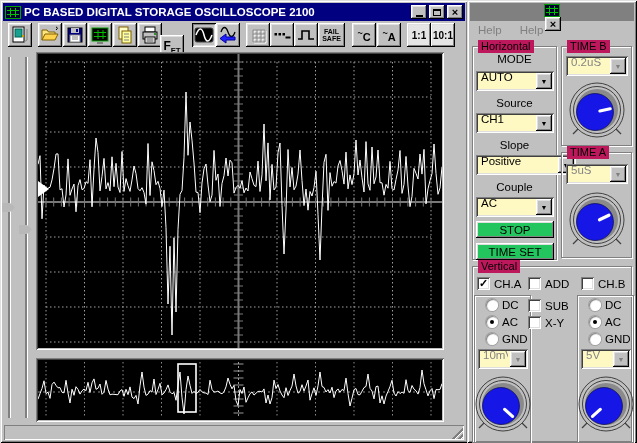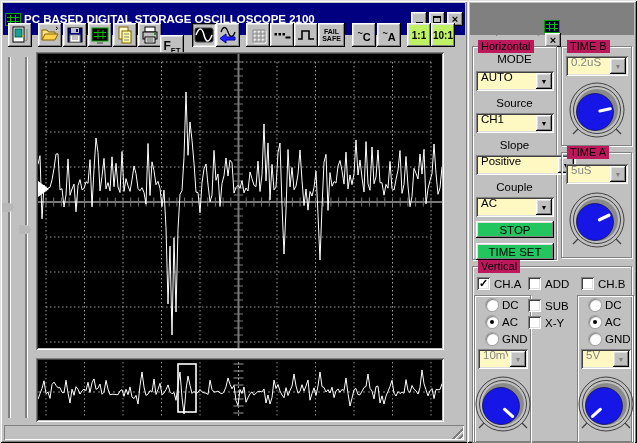--- a/index.html
+++ b/index.html
@@ -4,41 +4,41 @@
 <style>
   html,body{margin:0;padding:0;width:637px;height:443px;overflow:hidden;
     font-family:"Liberation Sans", sans-serif; background:#c0c0c0;}
   #screen{position:relative;width:637px;height:443px;}
   .win{position:absolute;background:#c0c0c0;
     box-shadow: inset 1px 1px 0 #dfdfdf, inset -1px -1px 0 #000,
                 inset 2px 2px 0 #fff, inset -2px -2px 0 #808080;}
   #main-win{left:0;top:0;width:468px;height:443px;}
   #ctrl-win{left:467px;top:0;width:170px;height:443px;overflow:hidden;}
   .titlebar{position:absolute;left:3px;right:3px;top:3px;height:18px;background:#000080;
-    display:flex;align-items:center;padding:16px 2px;box-sizing:border-box;}
+    display:flex;align-items:center;padding:0 2px;box-sizing:border-box;}
   #ctrl-win .titlebar{background:#808080;flex-direction:column;}
   .titletext{color:#fff;font-weight:bold;font-size:11.5px;margin-left:3px;flex:1;
     white-space:nowrap;overflow:hidden;}
   #ctrl-win .titletext{color:#c9c9c9;}
   .cap-btn{width:16px;height:14px;background:#c0c0c0;margin-left:2px;flex:0 0 auto;
     box-shadow: inset -1px -1px 0 #000, inset 1px 1px 0 #fff,
                 inset -2px -2px 0 #808080, inset 2px 2px 0 #dfdfdf;
     display:flex;align-items:center;justify-content:center;
     font-size:11px;font-weight:bold;color:#000;line-height:1;}
   .sysicon{width:16px;height:14px;display:flex;align-items:center;flex:0 0 auto;}
   .menubar{position:absolute;left:3px;top:21px;right:3px;height:18px;color:#808080;
     font-size:11.5px;display:flex;gap:18px;padding-left:8px;align-items:center;}
   
   .tbtn{position:absolute;top:23px;width:24px;height:24px;background:#c0c0c0;
     box-shadow: inset -1px -1px 0 #000, inset 1px 1px 0 #fff,
                 inset -2px -2px 0 #808080, inset 2px 2px 0 #dfdfdf;
     display:flex;align-items:center;justify-content:center;overflow:hidden;}
   .tbtn.pressed{box-shadow: inset 1px 1px 0 #000, inset -1px -1px 0 #fff,
                 inset 2px 2px 0 #808080, inset -2px -2px 0 #dfdfdf;}
-  .tbtn.white{background:#bef264;}
+  .tbtn.white{background:#e5e5e5;}
   .icn{display:flex;align-items:center;justify-content:center;}
   .fftx{font-size:12px;font-weight:bold;}
   .fftx sub{font-size:8px;}
   .fs2{font-size:7px;font-weight:bold;line-height:7px;text-align:center;letter-spacing:0;}
   .tgx{font-size:11px;font-weight:bold;}
   .tgx sup{font-size:9px;}
   .ratio{font-size:10px;font-weight:bold;}
   
   .scope{position:absolute;background:#000;padding:2px;box-sizing:border-box;
     box-shadow: inset 1px 1px 0 #808080, inset -1px -1px 0 #fff,

